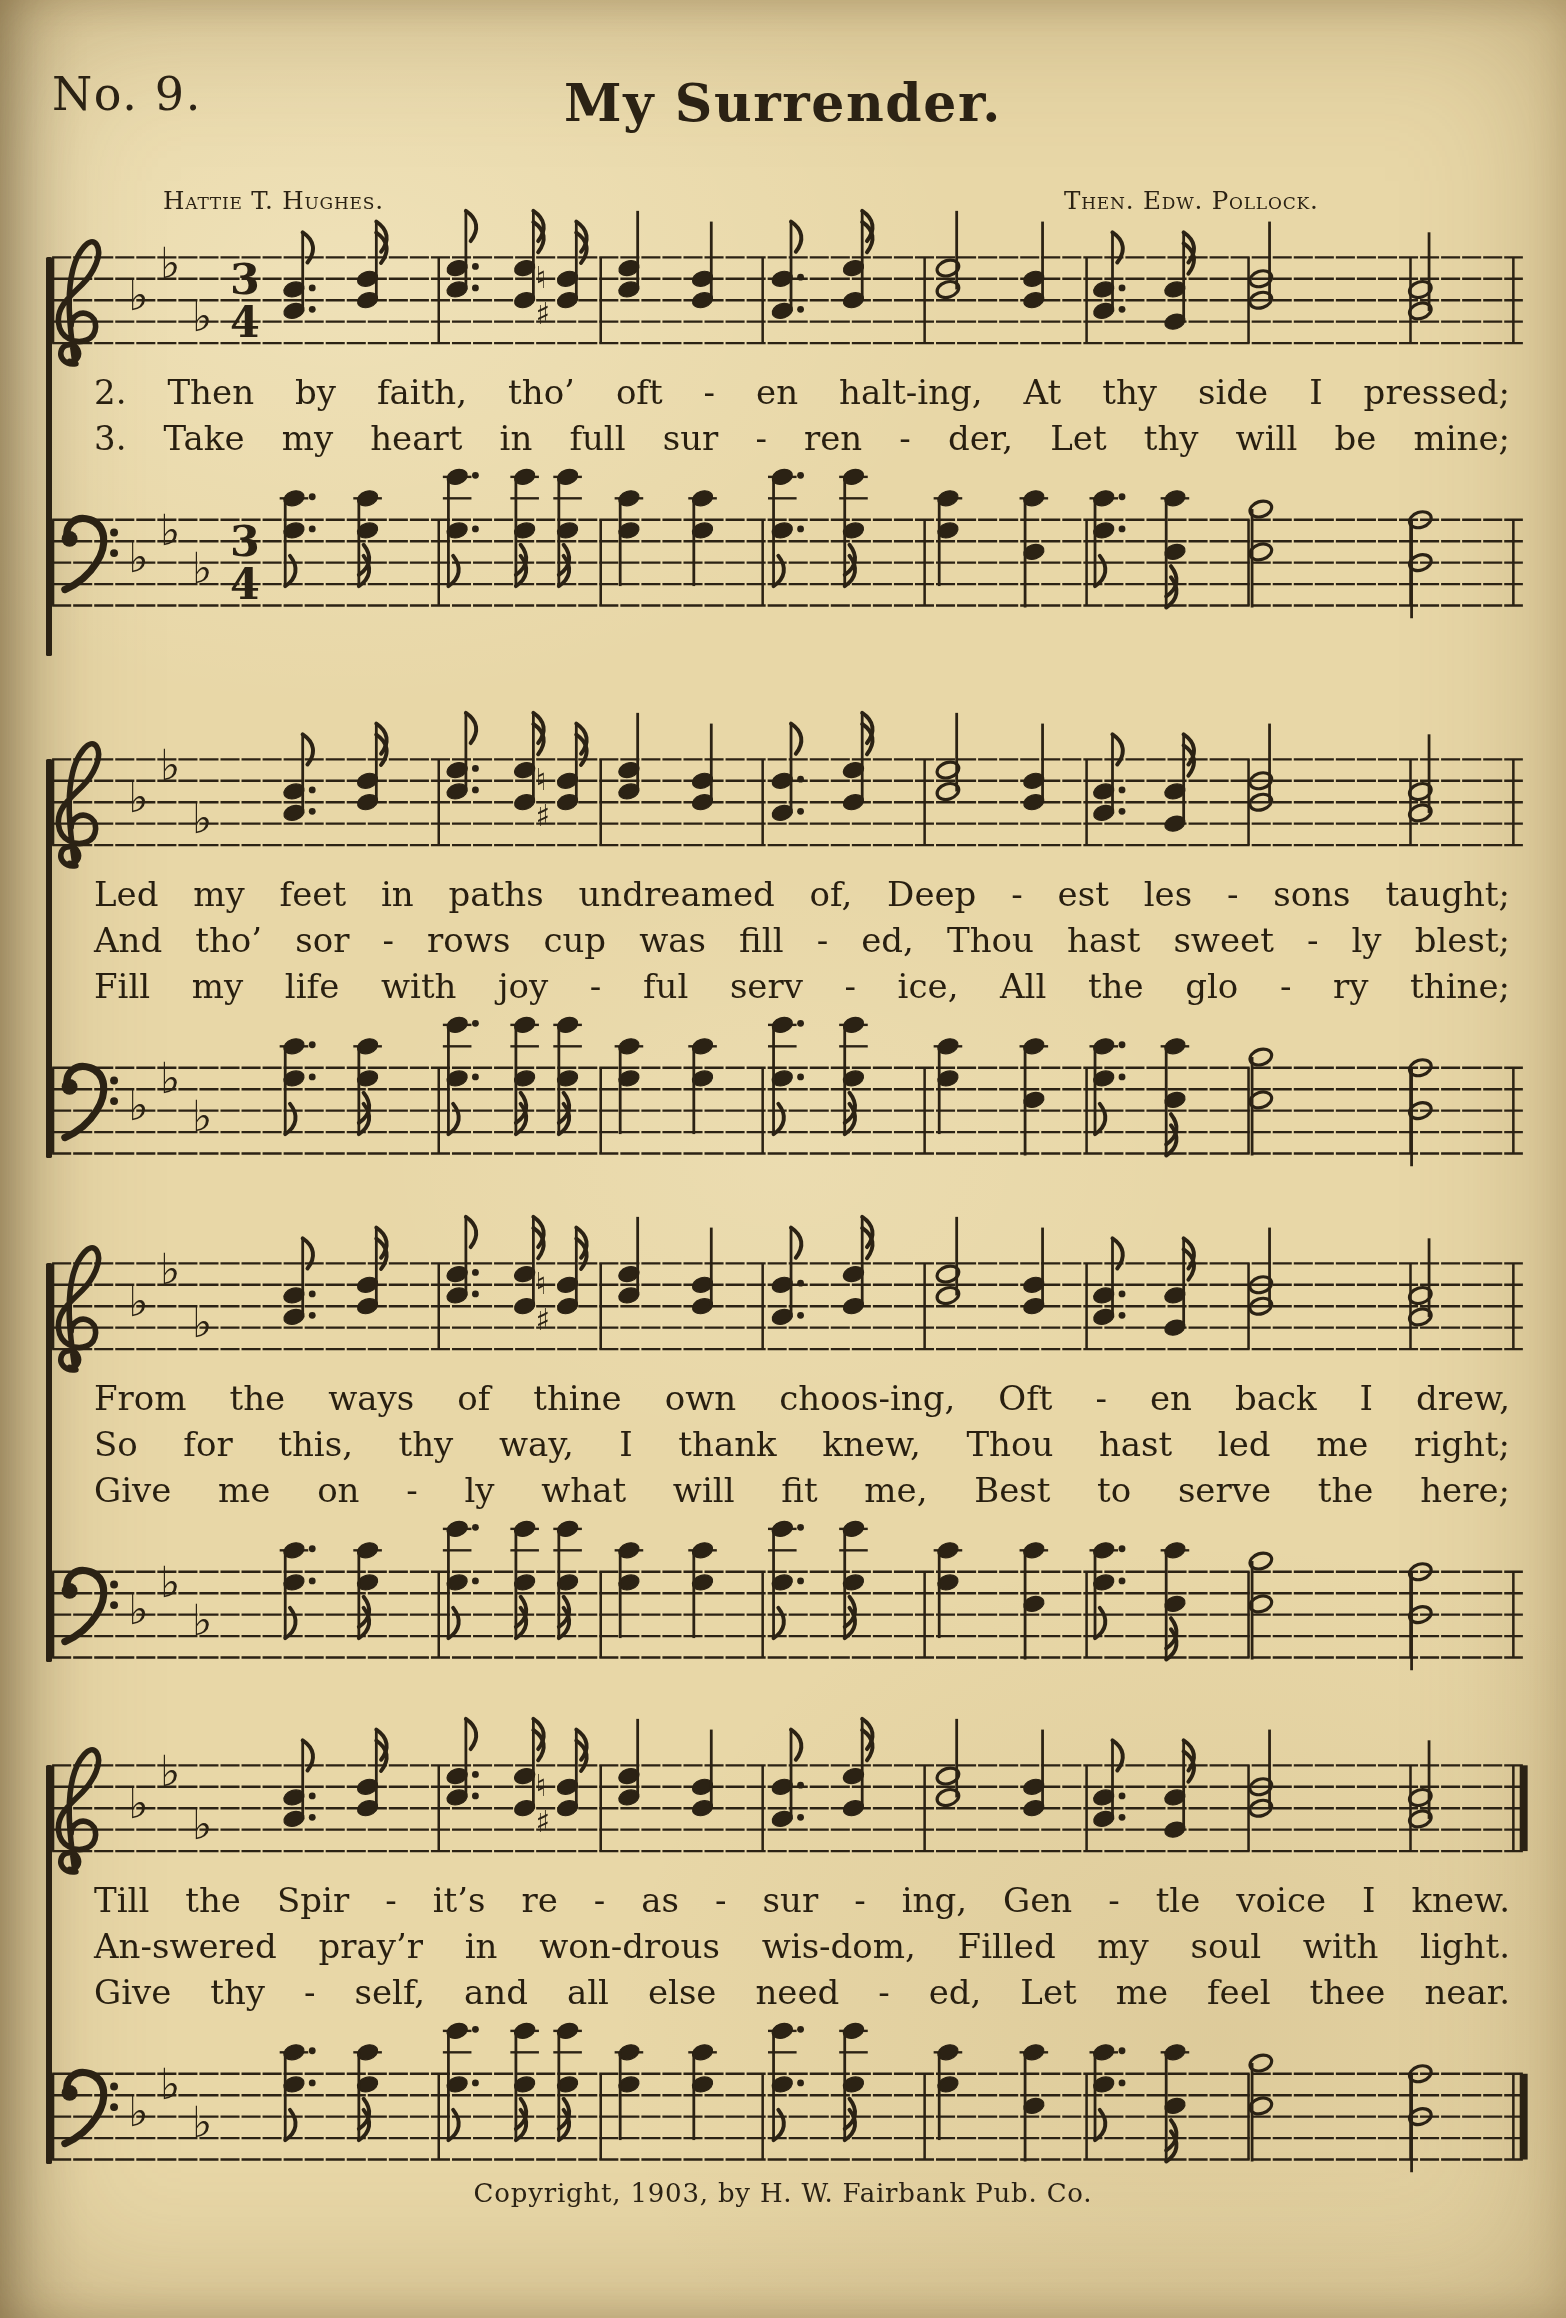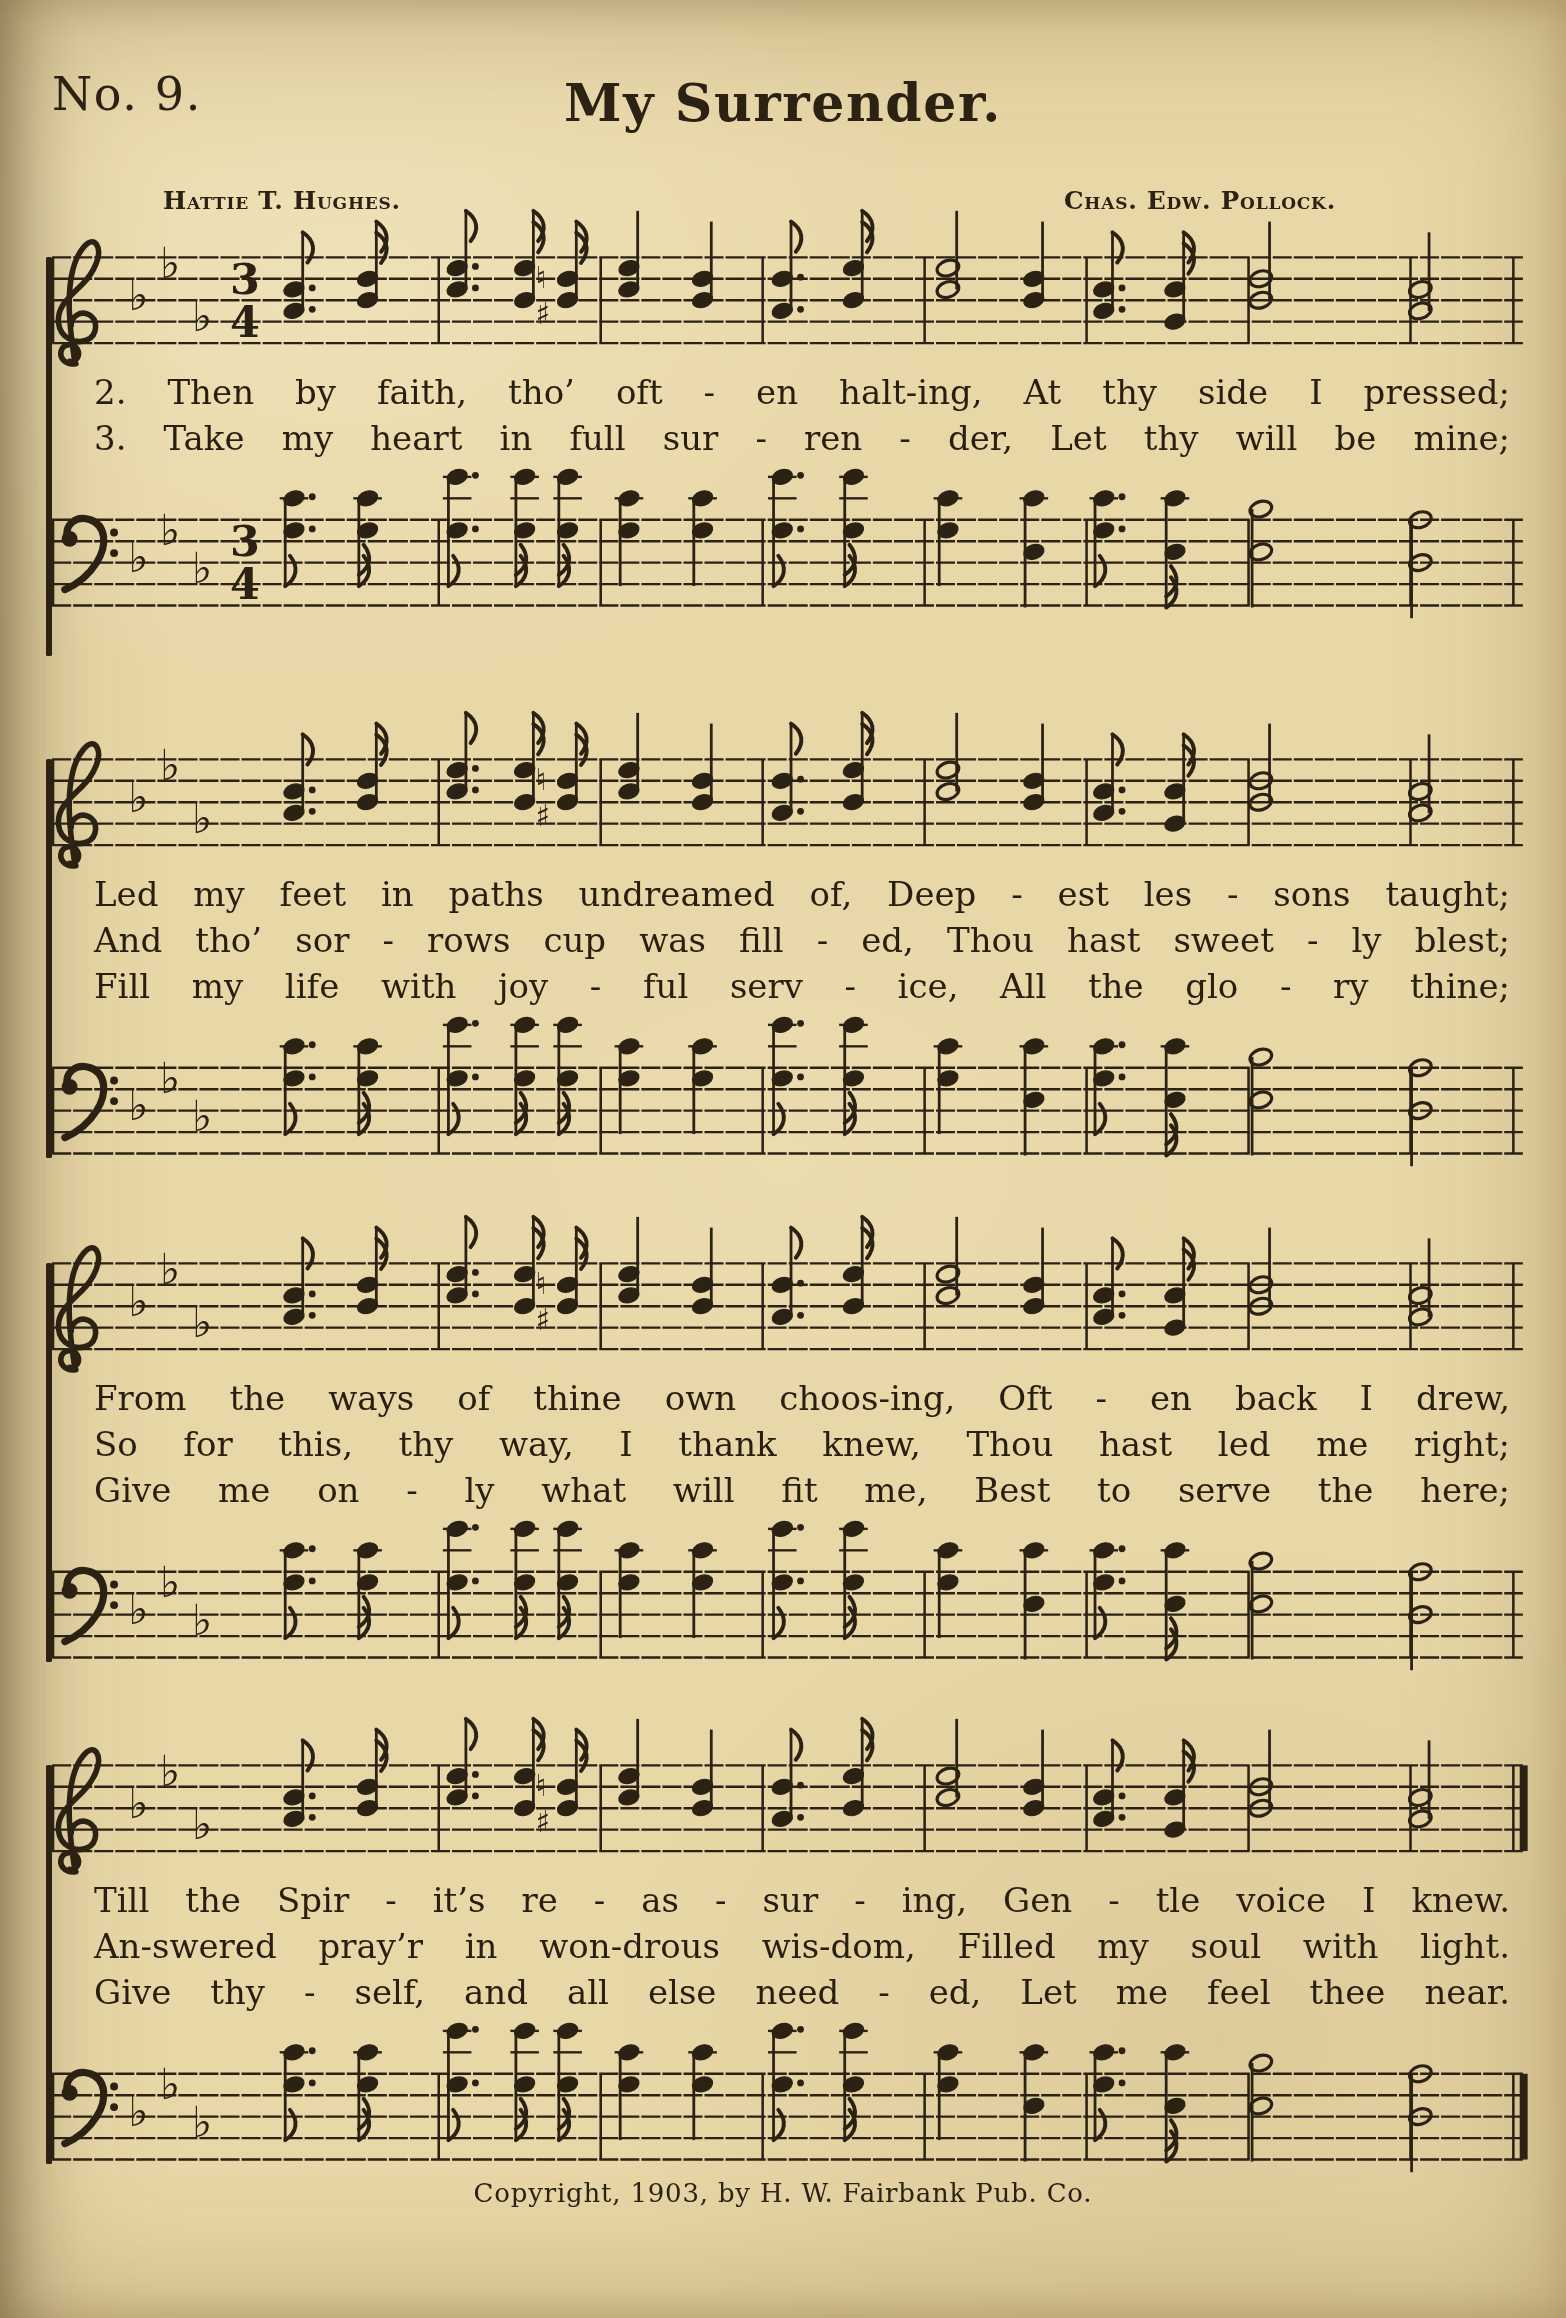--- a/index.html
+++ b/index.html
@@ -22,21 +22,21 @@
   .header-number{
     position:absolute;left:52px;top:67px;
     font-size:46px;font-weight:normal;letter-spacing:1.6px;
   }
   .page-title{
     position:absolute;left:0;top:72px;width:100%;
     text-align:center;font-size:52px;font-weight:bold;letter-spacing:1.6px;
   }
   .credit{
     position:absolute;top:186px;
-    font-size:24.6px;font-weight:bold;
+    font-size:24.6px;font-weight:normal;
     font-variant:small-caps;letter-spacing:0.8px;
   }
   .credit.lyricist{left:163px;}
   .credit.composer{left:1064px;}
   .system{position:absolute;left:0;width:1566px;}
   .system .sysbar{
     position:absolute;left:46px;top:49px;width:5.6px;height:399px;
     background:#2b2214;border-radius:1.6px;
   }
   .staff{display:block;margin-left:41px;width:1493px;}
@@ -55,21 +55,21 @@
   }
 </style>
 </head>
 <body>
 
 <div class="page">
 
   <div class="header-number">No. 9.</div>
   <div class="page-title">My Surrender.</div>
   <div class="credit lyricist">Hattie T. Hughes.</div>
-  <div class="credit composer">Chas. Edw. Pollock.</div>
+  <div class="credit composer">Then. Edw. Pollock.</div>
 
   <div class="system" style="top:208px;">
     <div class="sysbar"></div>
     <svg class="staff treble" viewBox="0 0 1880 200">
         <g>
           <line x1="14" y1="62" x2="1866" y2="62" stroke="#2b2214" stroke-width="3" stroke-dasharray="24 2.5"></line>
           <line x1="14" y1="89" x2="1866" y2="89" stroke="#2b2214" stroke-width="3" stroke-dasharray="24 2.5"></line>
           <line x1="14" y1="116" x2="1866" y2="116" stroke="#2b2214" stroke-width="3" stroke-dasharray="24 2.5"></line>
           <line x1="14" y1="143" x2="1866" y2="143" stroke="#2b2214" stroke-width="3" stroke-dasharray="24 2.5"></line>
           <line x1="14" y1="170" x2="1866" y2="170" stroke="#2b2214" stroke-width="3" stroke-dasharray="24 2.5"></line>

